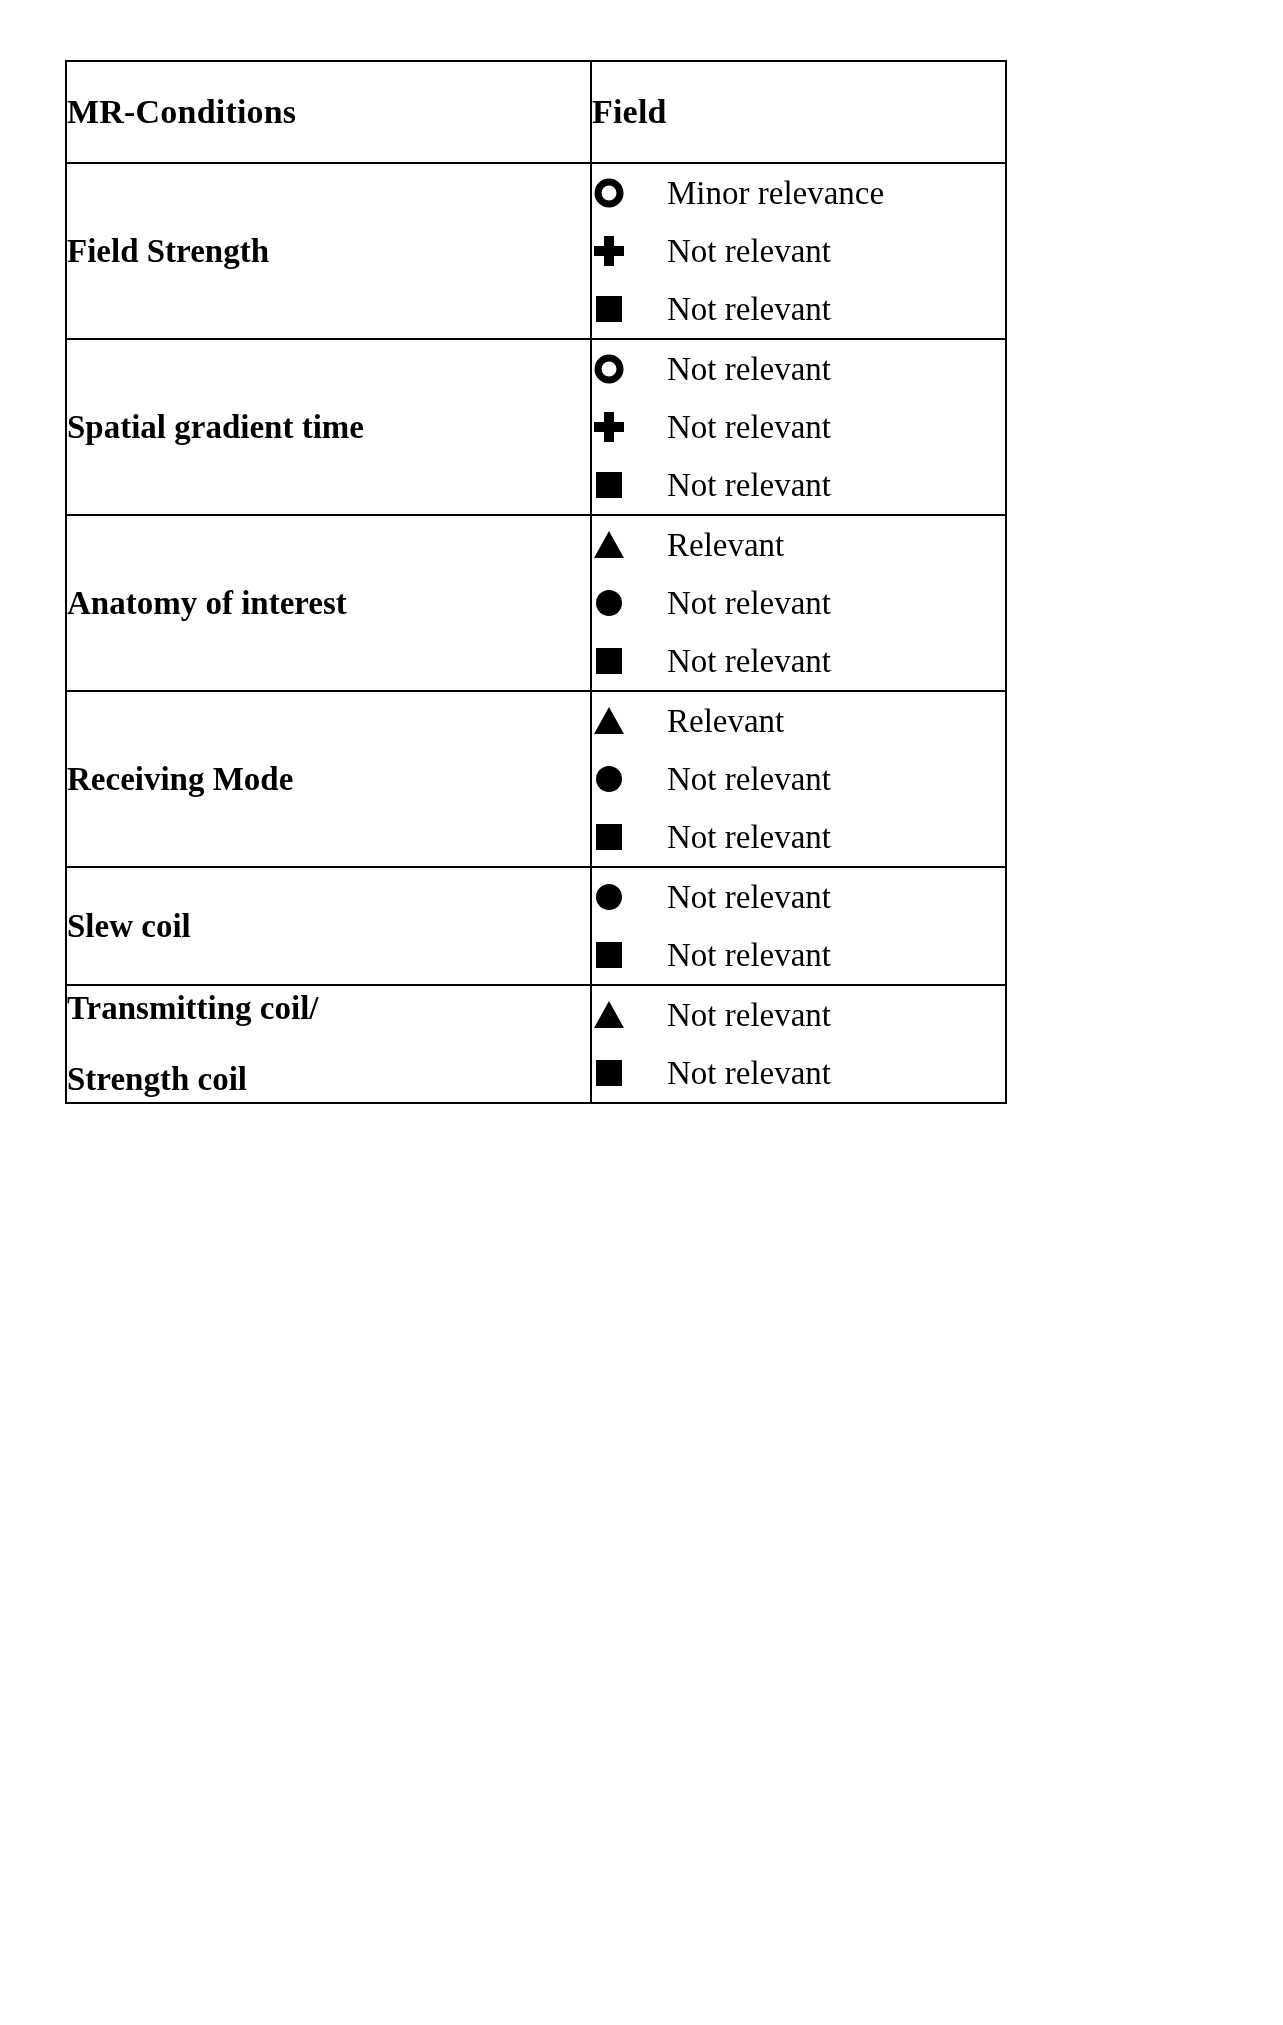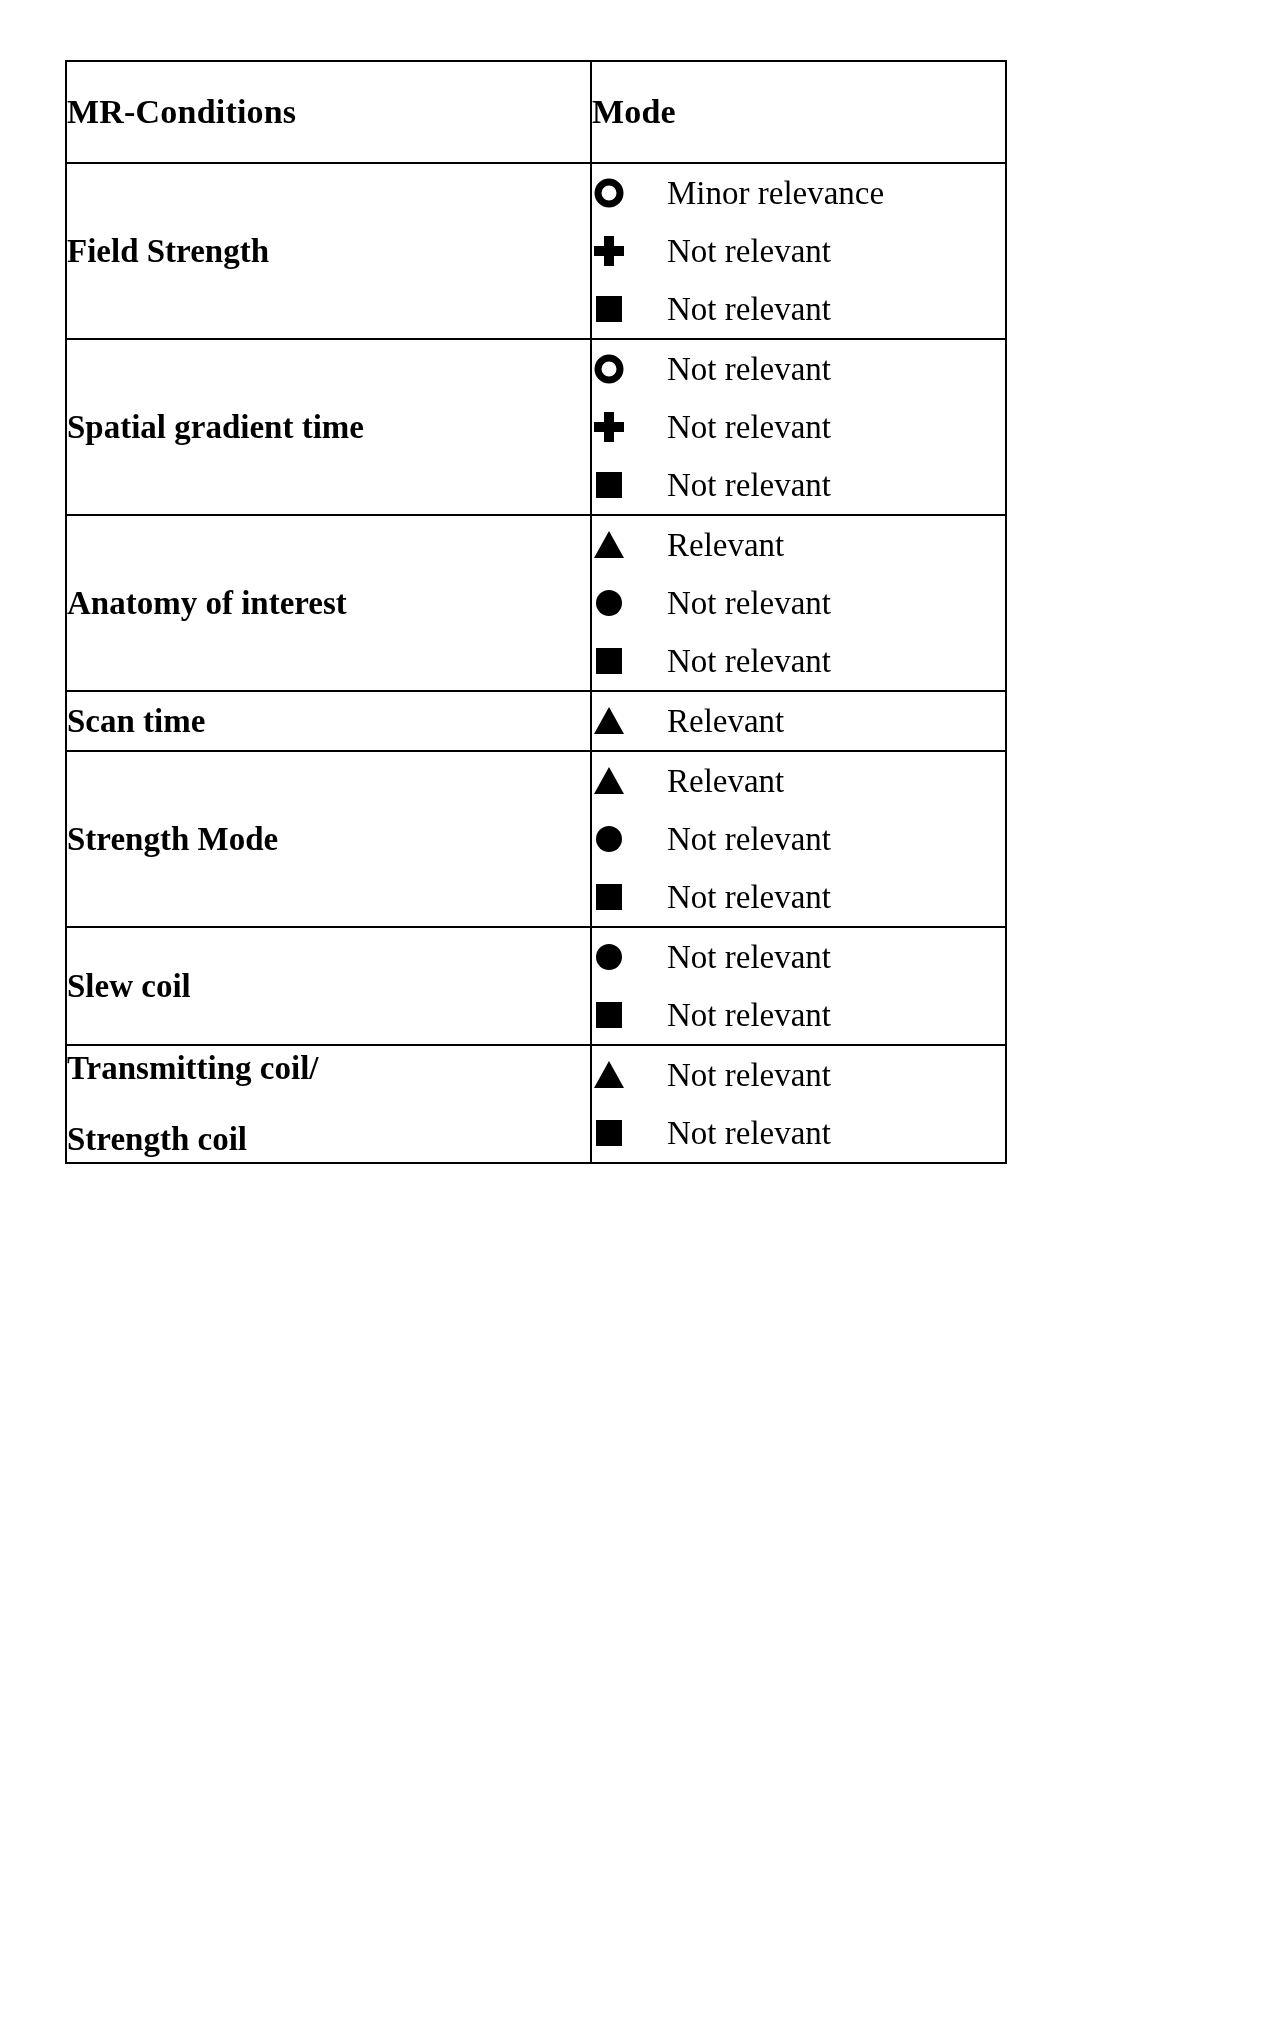--- a/index.html
+++ b/index.html
@@ -115,21 +115,21 @@
 <div class="page">
   <div class="table-wrap">
     <table class="mr-table">
       <colgroup>
         <col class="c-cond">
         <col class="c-risk">
       </colgroup>
       <thead>
         <tr>
           <th class="hdr-cell">MR-Conditions</th>
-          <th class="hdr-cell">Mode</th>
+          <th class="hdr-cell">Field</th>
         </tr>
       </thead>
       <tbody id="table-body">
           <tr>
             <td class="cond-cell">
               <span class="cond-line">Field Strength</span>
             </td>
             <td class="risk-cell">
               <div class="risk-item">
                 <span class="risk-sym sym-circle-hollow">
@@ -214,36 +214,21 @@
                   <svg width="34" height="34" viewBox="0 0 34 34">
                     <rect x="4" y="4" width="26" height="26" fill="#000"></rect>
                   </svg>
                 </span>
                 <span class="risk-label">Not relevant</span>
               </div>
             </td>
           </tr>
           <tr>
             <td class="cond-cell">
-              <span class="cond-line">Scan time</span>
-            </td>
-            <td class="risk-cell">
-              <div class="risk-item">
-                <span class="risk-sym sym-triangle-filled">
-                  <svg width="34" height="34" viewBox="0 0 34 34">
-                    <polygon points="17,3 32,30 2,30" fill="#000"></polygon>
-                  </svg>
-                </span>
-                <span class="risk-label">Relevant</span>
-              </div>
-            </td>
-          </tr>
-          <tr>
-            <td class="cond-cell">
-              <span class="cond-line">Strength Mode</span>
+              <span class="cond-line">Receiving Mode</span>
             </td>
             <td class="risk-cell">
               <div class="risk-item">
                 <span class="risk-sym sym-triangle-filled">
                   <svg width="34" height="34" viewBox="0 0 34 34">
                     <polygon points="17,3 32,30 2,30" fill="#000"></polygon>
                   </svg>
                 </span>
                 <span class="risk-label">Relevant</span>
               </div>

